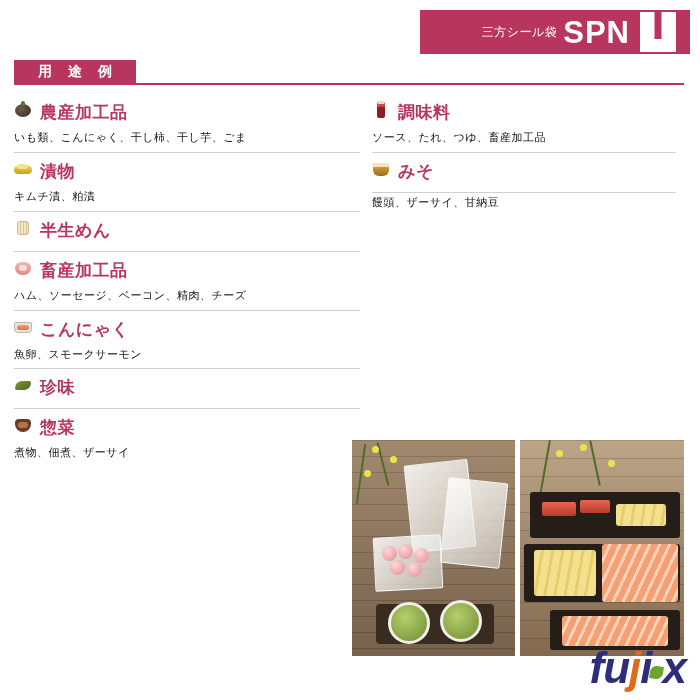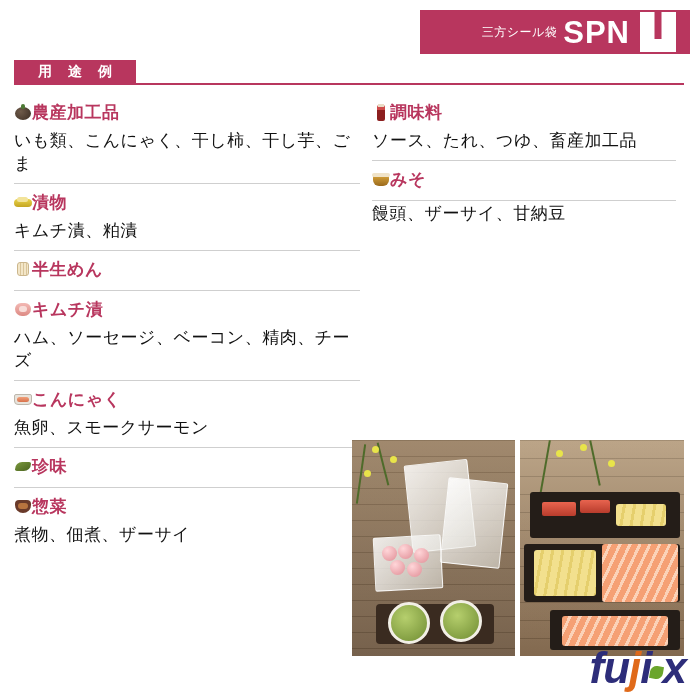--- a/index.html
+++ b/index.html
@@ -95,33 +95,32 @@
     position: absolute;
     top: 96px;
   }
   .col-left  { left: 14px;  width: 346px; }
   .col-right { left: 372px; width: 304px; }
 
   .entry { margin-bottom: 2px; }
 
   .entry-head {
     display: flex;
-    align-items: center;
-    gap: 0;
+    gap: 8px;
     padding: 5px 0 6px 0;
   }
   .entry-title {
     color: #b8365e;
     font-size: 17px;
     font-weight: bold;
     letter-spacing: 0.5px;
     white-space: nowrap;
   }
   .entry-desc {
-    font-size: 17px;
+    font-size: 11px;
     color: #111111;
     letter-spacing: 0.5px;
     padding-bottom: 7px;
     line-height: 1.35;
   }
   .entry-sep {
     border-bottom: 1px solid #cfcfcf;
     height: 0;
     margin-bottom: 1px;
   }
@@ -409,21 +408,21 @@
       <span class="ic ic-men"></span>
       <span class="entry-title">半生めん</span>
     </div>
     <div class="entry-sep"></div>
   </div>
 
 
   <div class="entry">
     <div class="entry-head">
       <span class="ic ic-chikusan"></span>
-      <span class="entry-title">キムチ漬</span>
+      <span class="entry-title">畜産加工品</span>
     </div>
     <div class="entry-desc">ハム、ソーセージ、ベーコン、精肉、チーズ</div>
     <div class="entry-sep"></div>
   </div>
 
   <div class="entry">
     <div class="entry-head">
       <span class="ic ic-suisan"></span>
       <span class="entry-title">こんにゃく</span>
     </div>

